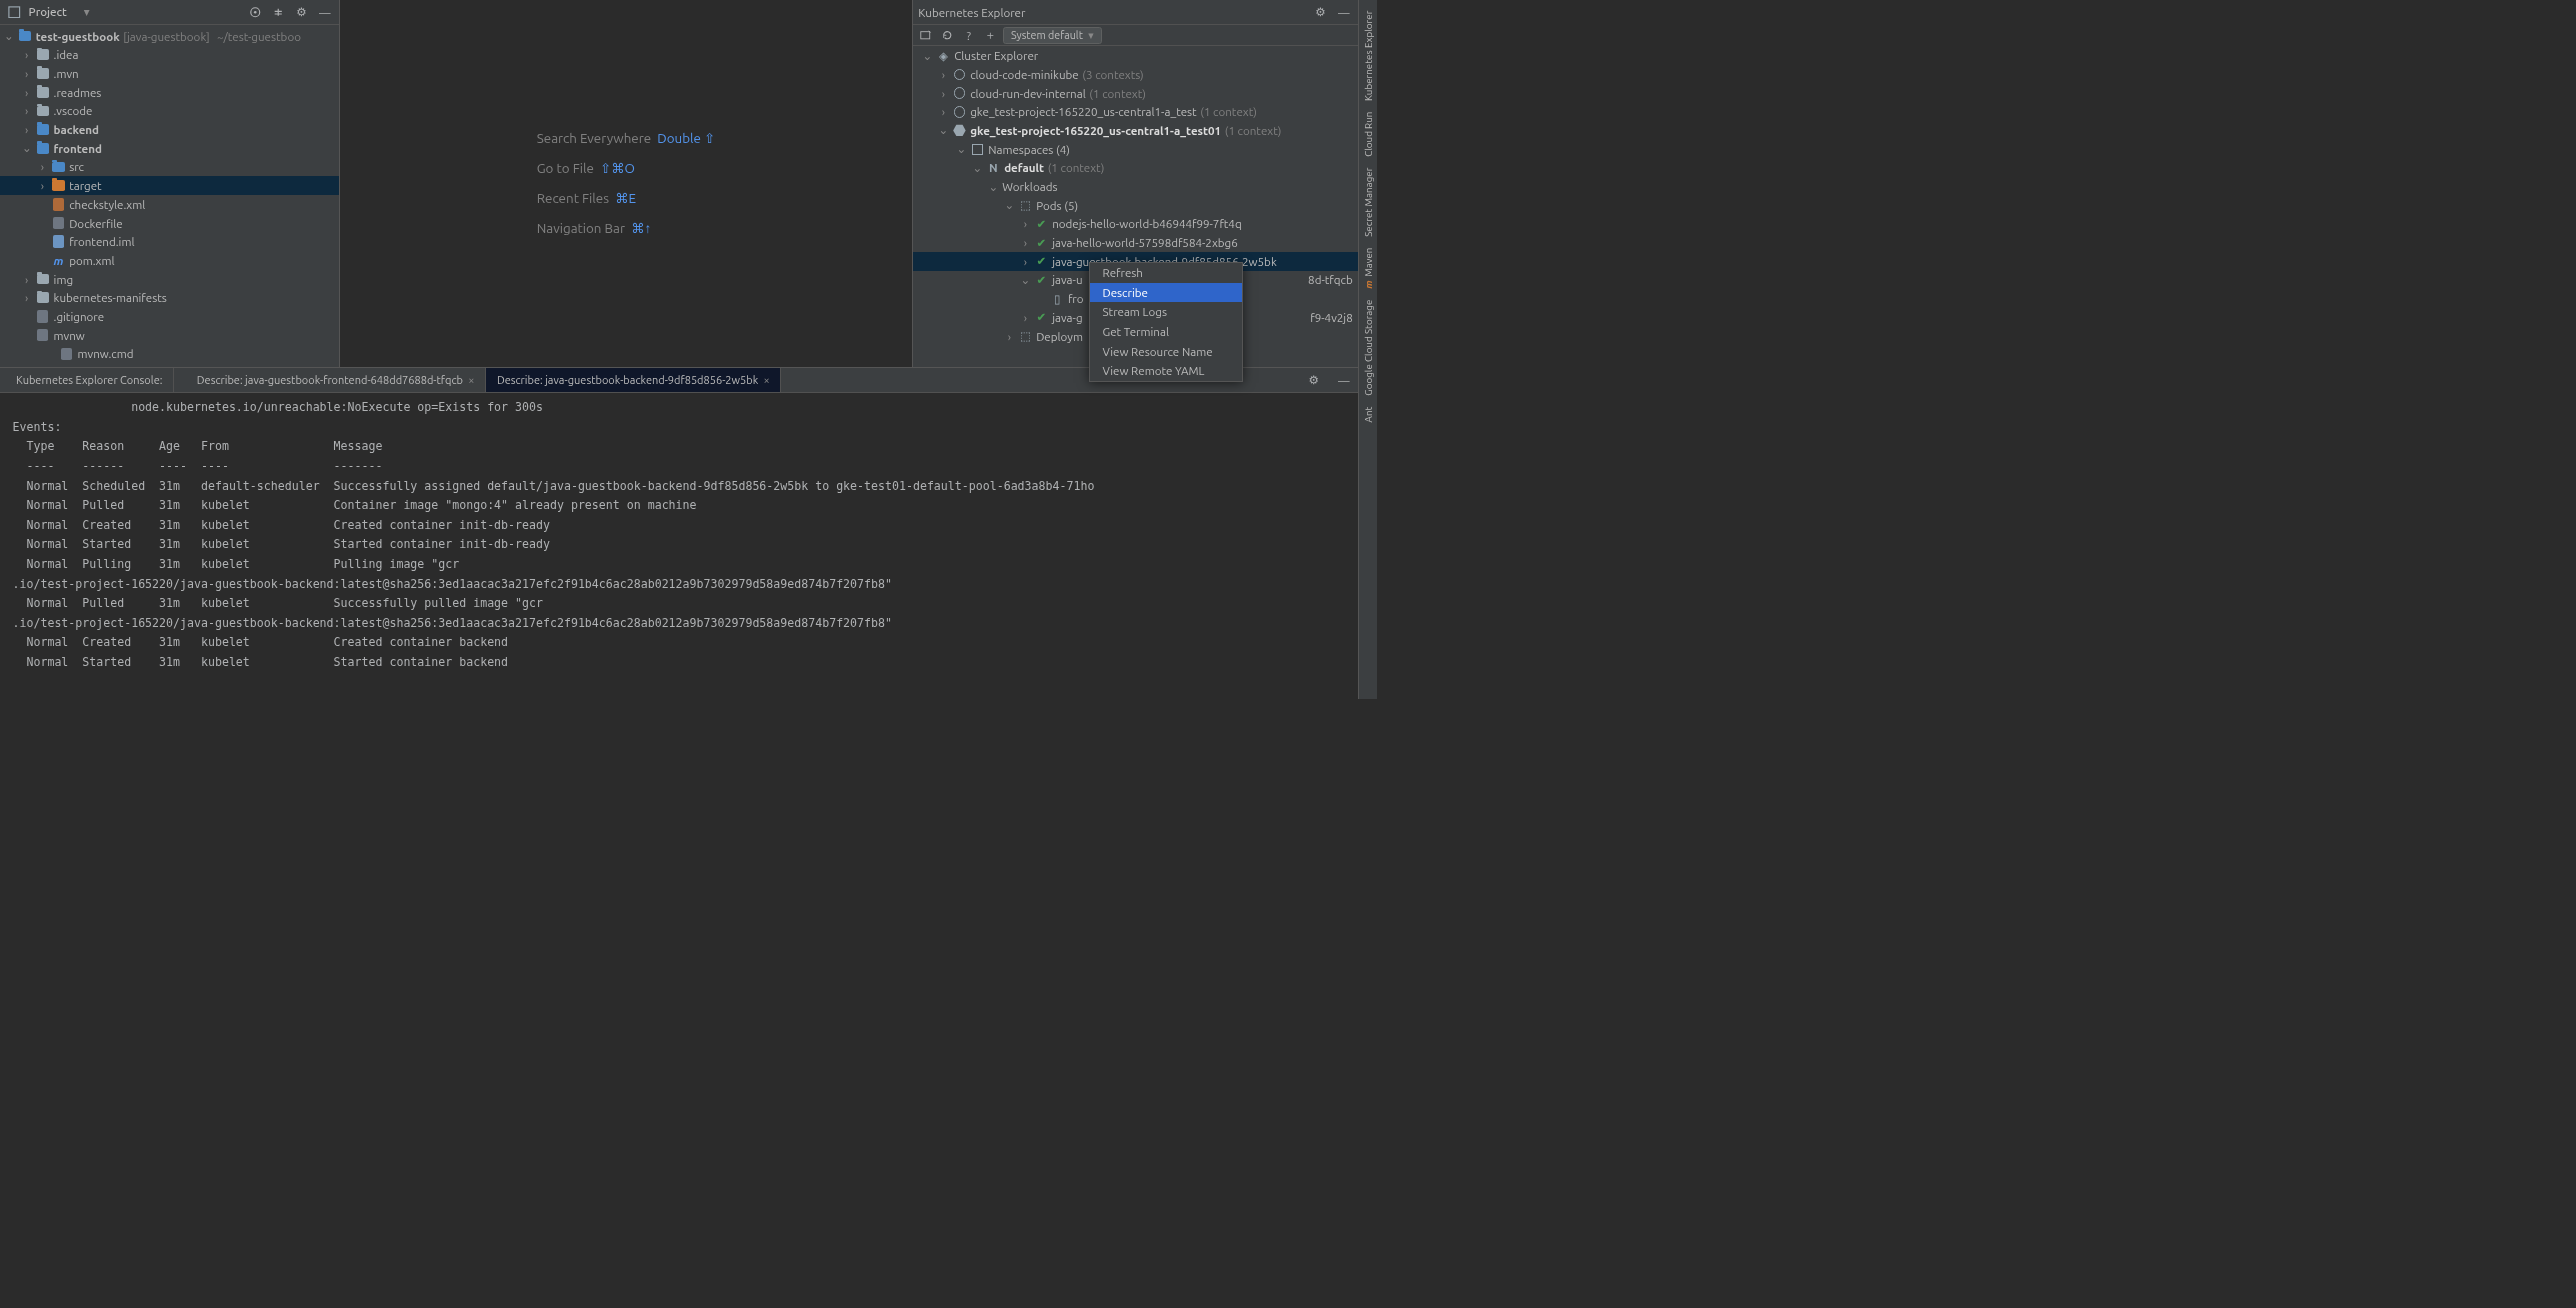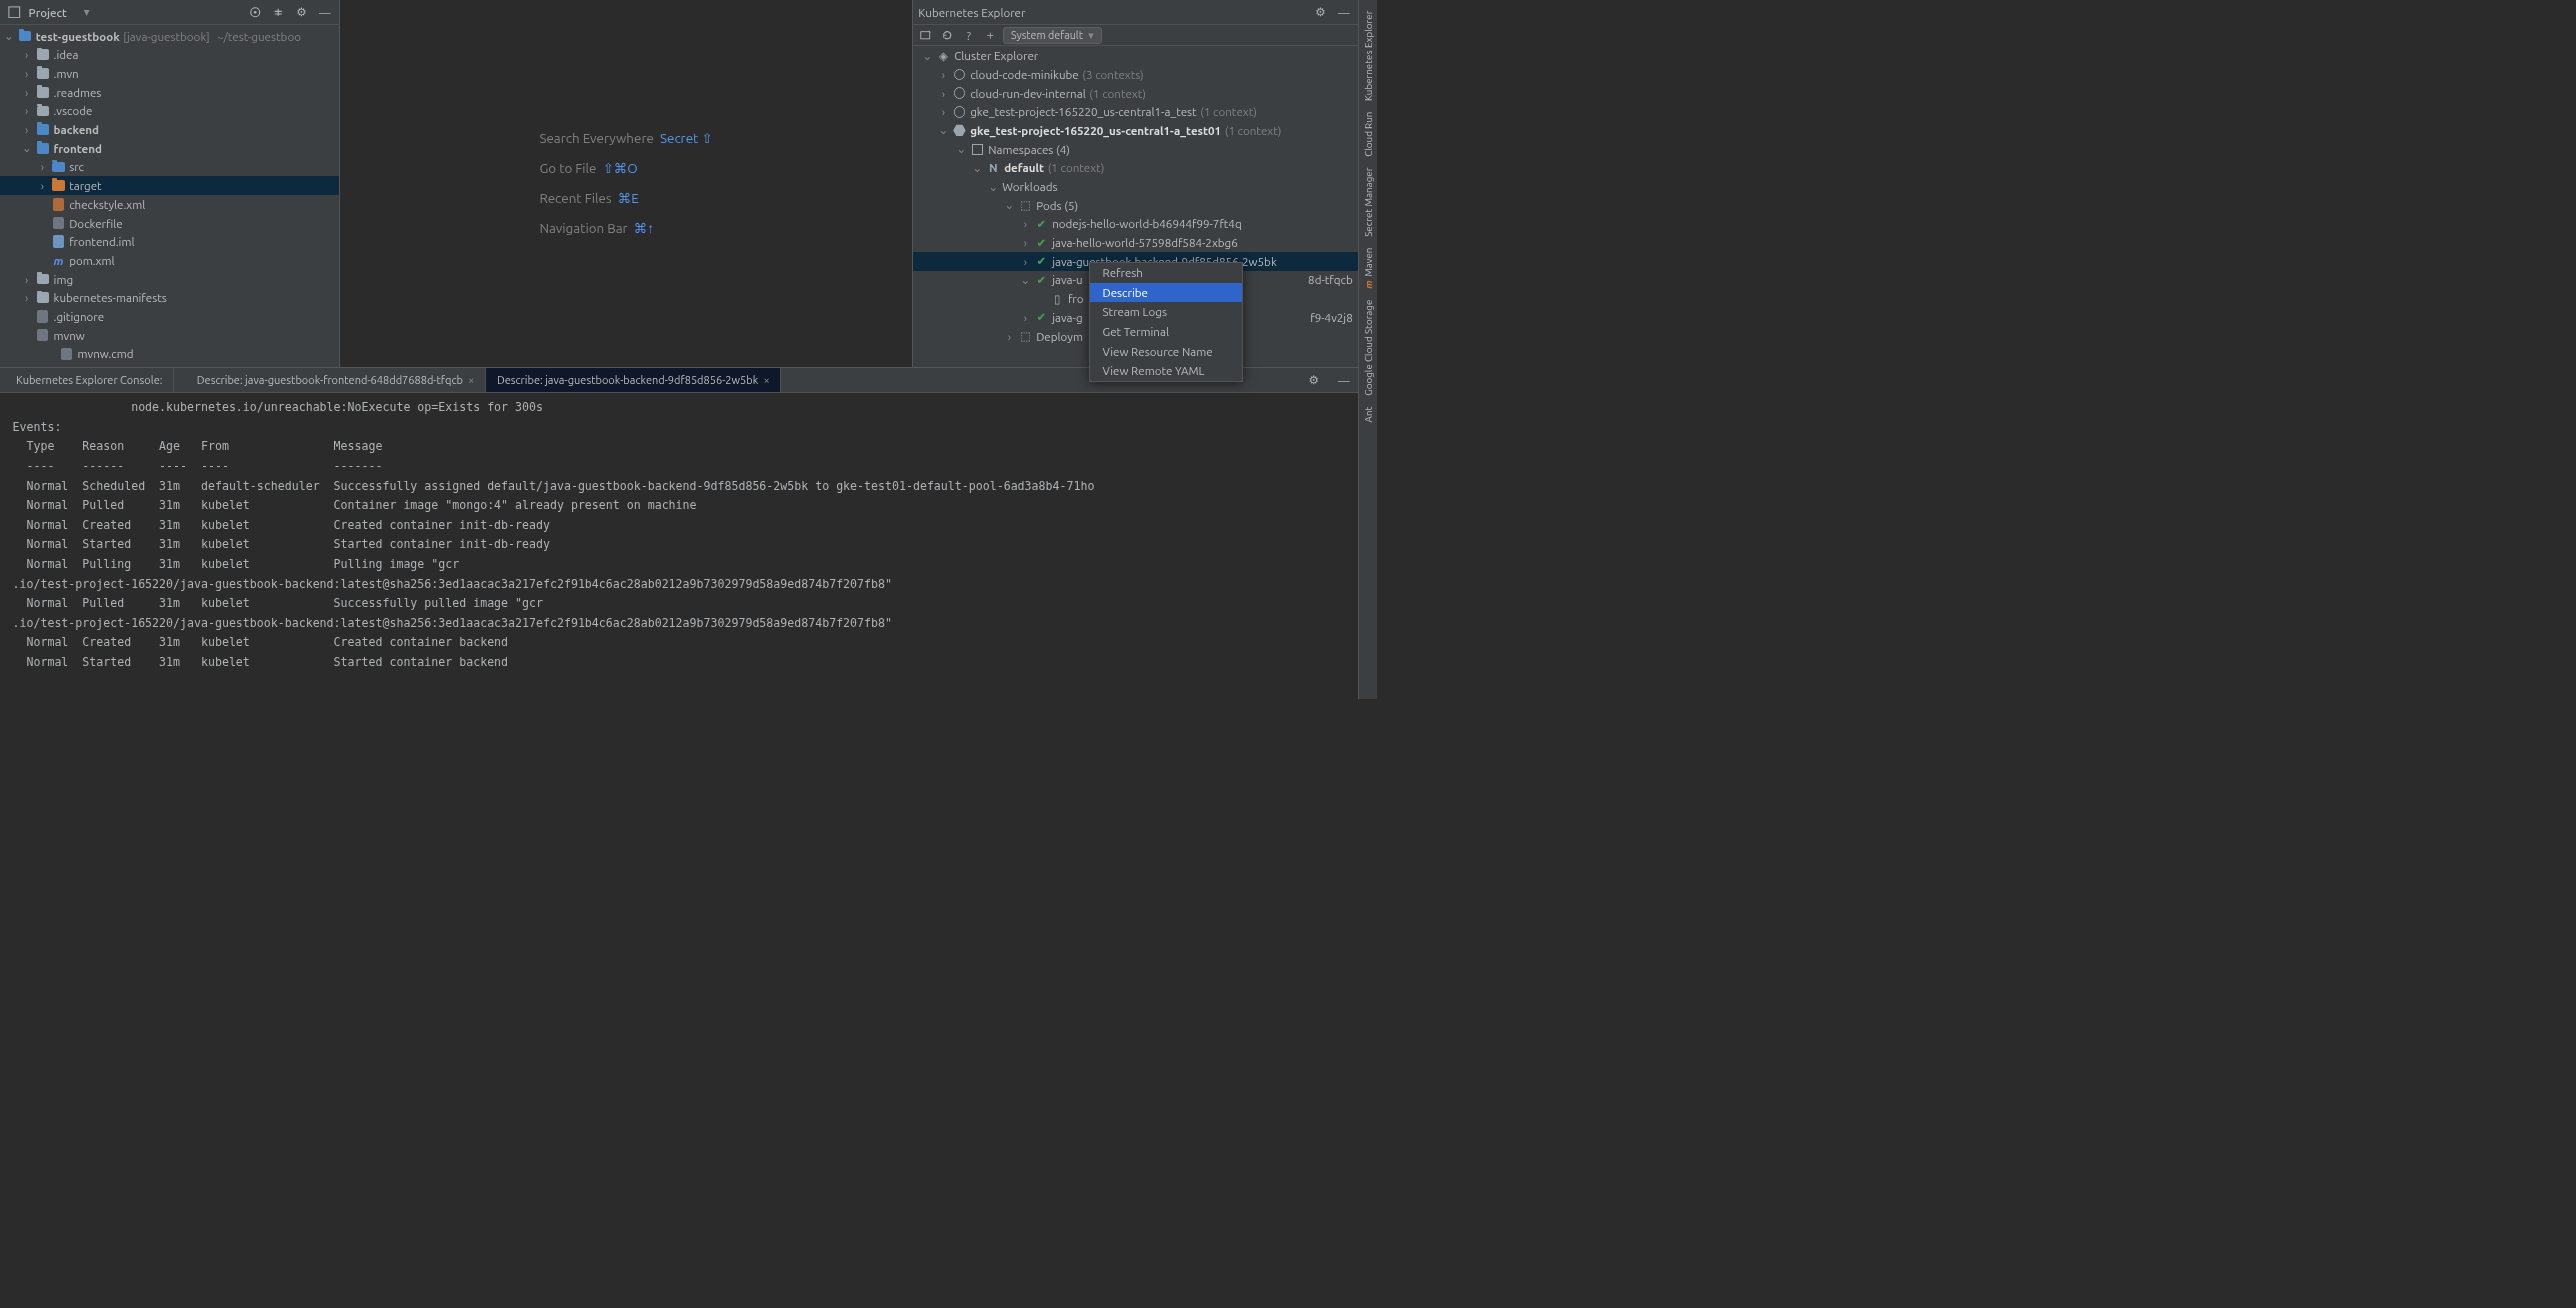--- a/index.html
+++ b/index.html
@@ -25,21 +25,21 @@
     border-right: 0.9px solid #555;
     display: flex; flex-direction: column;
     overflow: hidden;
   }
   .panel-header {
     height: 25px; display: flex; align-items: center;
     padding: 0 5.3px; gap: 5.3px;
     border-bottom: 0.9px solid #515151;
     background: #3c3f41;
   }
-  .panel-header .title { color:#bbb; font-weight:500; flex:0 0 auto; display:flex; align-items:center; gap:17px;}
+  .panel-header .title { color:#bbb; font-weight:500; flex:0 0 auto; display:flex; gap:17px;}
   .panel-header .spacer { flex:1; }
   .icon-btn { width:18px; height:18px; display:inline-flex; align-items:center; justify-content:center; color:#afb1b3; cursor:pointer; }
   .tree { flex:1; overflow:hidden; padding-top:1.8px; font-size:11.6px; }
   .tree-row { height:18.7px; display:flex; align-items:center; gap:3.6px; padding-left:5.3px; white-space:nowrap; }
   .tree-row.sel { background:#0d293e; }
   .chev { width:10.7px; display:inline-flex; justify-content:center; color:#888; }
   .fico { width:14.3px; height:14.3px; display:inline-flex; align-items:center; justify-content:center; }
   .dir-name { color:#bbbbbb; }
   .muted { color:#808080; }
   .folder-ico { width:12.5px;height:10.7px;background:#9aa7b0;border-radius:1.8px;position:relative; }
@@ -253,21 +253,21 @@
               <span class="file-ico"></span>
             </span>
             <span class="dir-name">mvnw.cmd</span>
           </div>
         </div>
     </div>
   </div>
 
   <div class="center">
     <div class="hints">
-      <div><span>Search Everywhere</span>&nbsp;&nbsp;<span class="key">Secret ⇧</span></div>
+      <div><span>Search Everywhere</span>&nbsp;&nbsp;<span class="key">Double ⇧</span></div>
       <div><span>Go to File</span>&nbsp;&nbsp;<span class="key">⇧⌘O</span></div>
       <div><span>Recent Files</span>&nbsp;&nbsp;<span class="key">⌘E</span></div>
       <div><span>Navigation Bar</span>&nbsp;&nbsp;<span class="key">⌘↑</span></div>
     </div>
   </div>
 
   <div class="kube-panel">
     <div class="panel-header">
       <span>Kubernetes Explorer</span>
       <span class="spacer"></span>

